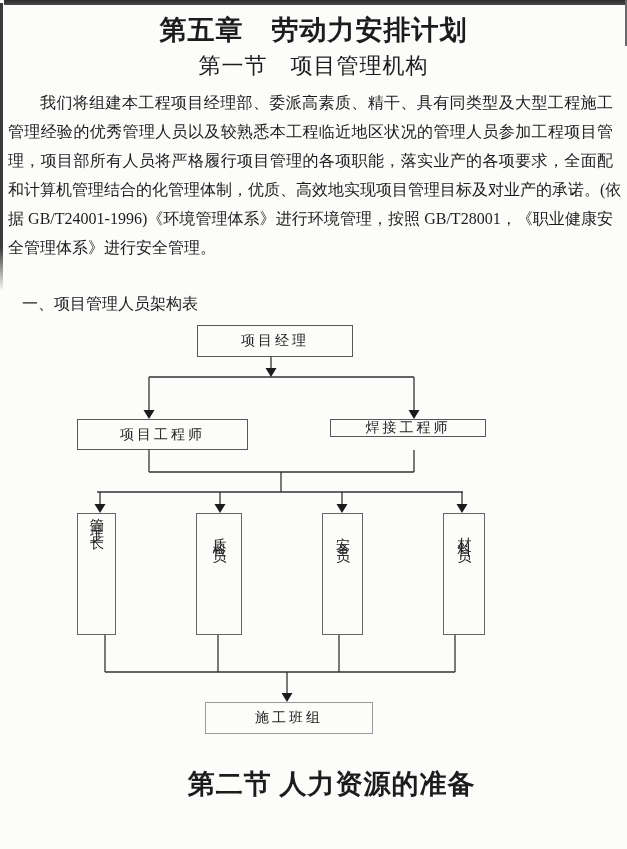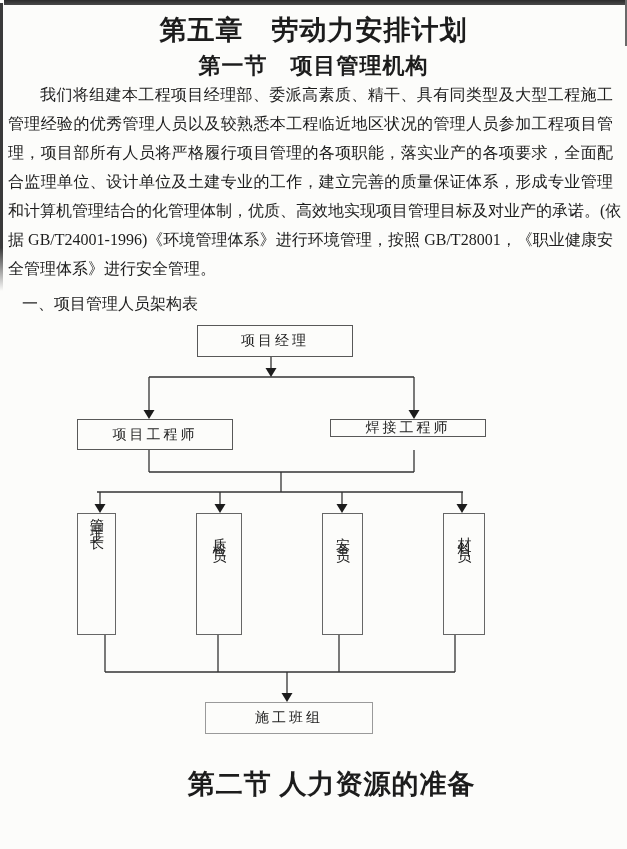--- a/index.html
+++ b/index.html
@@ -17,24 +17,24 @@
   .edge-left{position:absolute;left:0;top:3px;width:3px;height:288px;
     background:linear-gradient(#3a3a3a 0 85%,rgba(58,58,58,0));}
   .edge-right{position:absolute;right:0;top:0;width:2px;height:46px;background:#6a6a6a;}
 
   .chapter-title{
     position:absolute;top:12px;left:0;width:100%;
     text-align:center;font-size:27px;font-weight:bold;letter-spacing:1px;
   }
   .section-title{
     position:absolute;top:51px;left:0;width:100%;
-    text-align:center;font-size:22px;font-weight:bold;letter-spacing:1px;
+    text-align:center;font-size:22px;font-weight:normal;letter-spacing:1px;
   }
   .body-paragraph{
-    position:absolute;top:80px;left:8px;right:14px;
+    position:absolute;top:88px;left:8px;right:14px;
   }
   .para-line{
     font-size:16px;line-height:29px;
     text-align:justify;text-align-last:justify;
     white-space:nowrap;
   }
   .para-line.first{text-indent:2em;}
   .para-line.last{text-align-last:left;}
   .list-heading{
     position:absolute;top:294px;left:22px;
@@ -53,21 +53,21 @@
   .node.lvl1,.node.lvl2{border:1.5px solid #585858;}
   .node.tall{border:1px solid #666;align-items:flex-start;letter-spacing:0;}
   .node.lvl4{border:1.5px solid #9a9a9a;text-align:right;}
   .vtext{
     writing-mode:vertical-rl;text-orientation:upright;
     letter-spacing:6px;font-size:14px;line-height:1;
   }
   .tall.hang .vtext{margin-top:-7px;}
   .tall.pad .vtext{margin-top:12px;}
   .node-pm{left:197px;top:7px;width:156px;height:32px;text-align:center;}
-  .node-pe{left:77px;top:101px;width:156px;height:31px;}
+  .node-pe{left:77px;top:101px;width:171px;height:31px;}
   .node-we{left:330px;top:101px;width:156px;height:18px;}
   .node-b1{left:77px;top:195px;width:39px;height:122px;}
   .node-b2{left:196px;top:195px;width:46px;height:122px;}
   .node-b3{left:322px;top:195px;width:41px;height:122px;}
   .node-b4{left:443px;top:195px;width:42px;height:122px;}
   .node-sg{left:205px;top:384px;width:168px;height:32px;}
   .section2-title{
     position:absolute;top:766px;left:0;width:100%;
     box-sizing:border-box;padding-left:36px;
     text-align:center;font-size:27px;font-weight:bold;letter-spacing:1px;
@@ -82,21 +82,20 @@
   <div class="edge-left"></div>
   <div class="edge-right"></div>
 
   <div class="chapter-title">第五章　劳动力安排计划</div>
   <div class="section-title">第一节　项目管理机构</div>
 
   <div class="body-paragraph">
     <div class="para-line first">我们将组建本工程项目经理部、委派高素质、精干、具有同类型及大型工程施工</div>
     <div class="para-line">管理经验的优秀管理人员以及较熟悉本工程临近地区状况的管理人员参加工程项目管</div>
     <div class="para-line">理，项目部所有人员将严格履行项目管理的各项职能，落实业产的各项要求，全面配</div>
-    <div class="para-line">合监理单位、设计单位及土建专业的工作，建立完善的质量保证体系，形成专业管理</div>
     <div class="para-line">和计算机管理结合的化管理体制，优质、高效地实现项目管理目标及对业产的承诺。(依</div>
     <div class="para-line">据 GB/T24001-1996)《环境管理体系》进行环境管理，按照 GB/T28001，《职业健康安</div>
     <div class="para-line last">全管理体系》进行安全管理。</div>
   </div>
 
   <div class="list-heading">一、项目管理人员架构表</div>
 
   <div class="org-chart">
     <svg width="627" height="432" viewBox="0 0 627 432">
       <g stroke="#333" stroke-width="1.3" fill="none">

